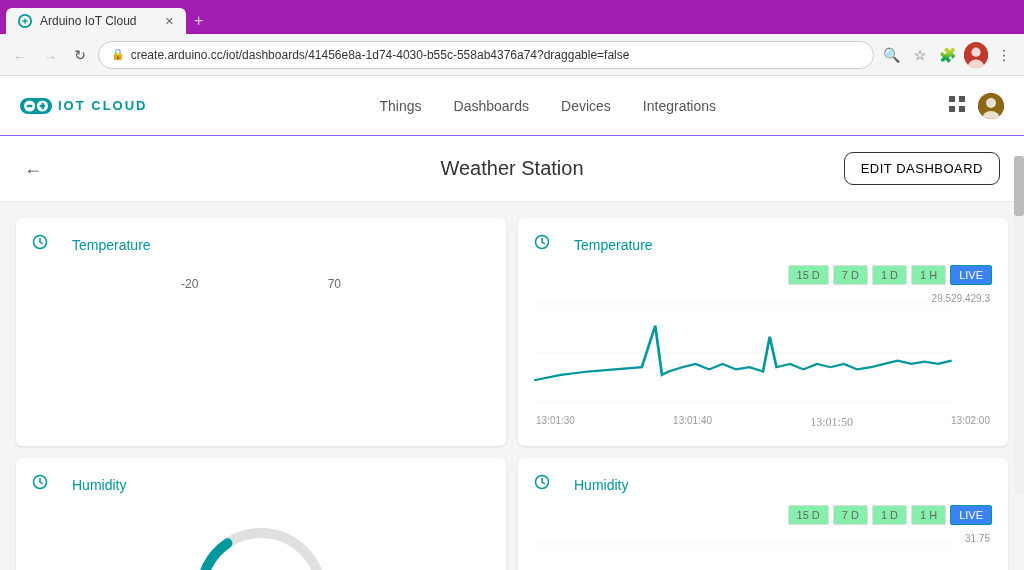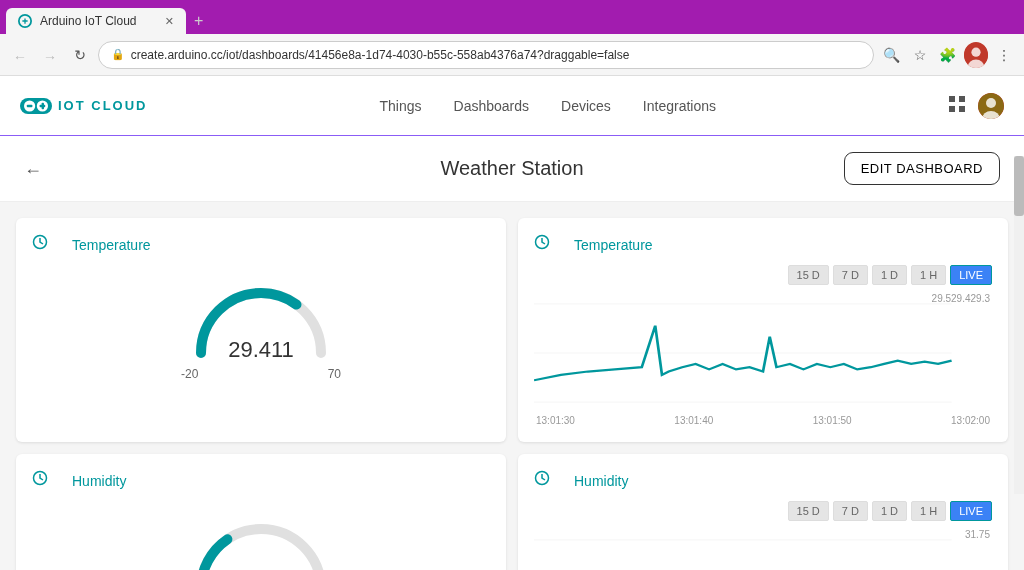--- a/index.html
+++ b/index.html
@@ -53,21 +53,21 @@
     
     .gauge-container { display: flex; flex-direction: column; align-items: center; padding: 8px 0; }
     .gauge-wrapper { position: relative; width: 160px; height: 90px; }
     .gauge-value { position: absolute; bottom: 0; left: 50%; transform: translateX(-50%); font-size: 22px; font-weight: 400; color: #333; white-space: nowrap; }
     .gauge-labels { display: flex; justify-content: space-between; width: 160px; margin-top: 4px; }
     .gauge-label { font-size: 12px; color: #666; }
     
     
     .chart-header { display: flex; align-items: center; justify-content: space-between; margin-bottom: 8px; }
     .time-filters { display: flex; gap: 4px; }
-    .time-btn { padding: 3px 8px; font-size: 11px; border: 1px solid #ddd; background: #e5e5e5; cursor: pointer; border-radius: 2px; color: #666; }
+    .time-btn { padding: 3px 8px; font-size: 11px; border: 1px solid #ddd; background: #86efac; cursor: pointer; border-radius: 2px; color: #666; }
     .time-btn.active { background: #3b82f6; color: white; border-color: #00979d; }
     
     .chart-area { position: relative; height: 120px; }
     .chart-svg { width: 100%; height: 100%; }
     
     .x-axis-labels { display: flex; justify-content: space-between; margin-top: 2px; padding: 0 2px; }
 
     
     .arduino-logo-container { display: flex; align-items: center; gap: 6px; }
     .arduino-logo-svg { width: 32px; height: 32px; }
@@ -170,29 +170,20 @@
       <div class="widget-header">
         <span class="widget-icon">
           <svg width="16" height="16" viewBox="0 0 16 16">
             <circle cx="8" cy="8" r="6.5" fill="none" stroke="#00979d" stroke-width="1.5"></circle>
             <polyline points="8,4 8,8 11,10" stroke="#00979d" stroke-width="1.5" fill="none"></polyline>
           </svg>
         </span>
         <span class="widget-title">Temperature</span>
       </div>
       <div class="gauge-container">
-        <div class="gauge-wrapper">
-          <svg width="160" height="90" viewBox="0 0 160 90">
-
-            <path d="M 20 80 A 60 60 0 0 1 140 80" fill="none" stroke="#e0e0e0" stroke-width="10" stroke-linecap="round"></path>
-
-            <path d="M 20 80 A 60 60 0 0 1 140 80" fill="none" stroke="#00979d" stroke-width="10" stroke-linecap="round" stroke-dasharray="188.5" stroke-dashoffset="56.5"></path>
-          </svg>
-          <div class="gauge-value">29.411</div>
-        </div>
         <div class="gauge-labels">
           <span class="gauge-label">-20</span>
           <span class="gauge-label">70</span>
         </div>
       </div>
     </div>
 
     <div class="widget">
       <div class="widget-header">
         <span class="widget-icon">
@@ -226,21 +217,21 @@
         </svg>
         <div style="position:absolute;right:0;top:0;height:100%;display:flex;flex-direction:row;justify-content:space-between;padding:0 2px;">
           <span style="font-size:10px;color:#999;">29.5</span>
           <span style="font-size:10px;color:#999;">29.4</span>
           <span style="font-size:10px;color:#999;">29.3</span>
         </div>
       </div>
       <div class="x-axis-labels">
         <span style="font-size:10px;color:#999;">13:01:30</span>
         <span style="font-size:10px;color:#999;">13:01:40</span>
-        <span style="font-size:10px;color:#999;">13:01:50</span>
+        <span style="font-size:12px;color:#999;font-family:Liberation Serif, serif;">13:01:50</span>
         <span style="font-size:10px;color:#999;">13:02:00</span>
       </div>
     </div>
 
     <div class="widget">
       <div class="widget-header">
         <span class="widget-icon">
           <svg width="16" height="16" viewBox="0 0 16 16">
             <circle cx="8" cy="8" r="6.5" fill="none" stroke="#00979d" stroke-width="1.5"></circle>
             <polyline points="8,4 8,8 11,10" stroke="#00979d" stroke-width="1.5" fill="none"></polyline>

